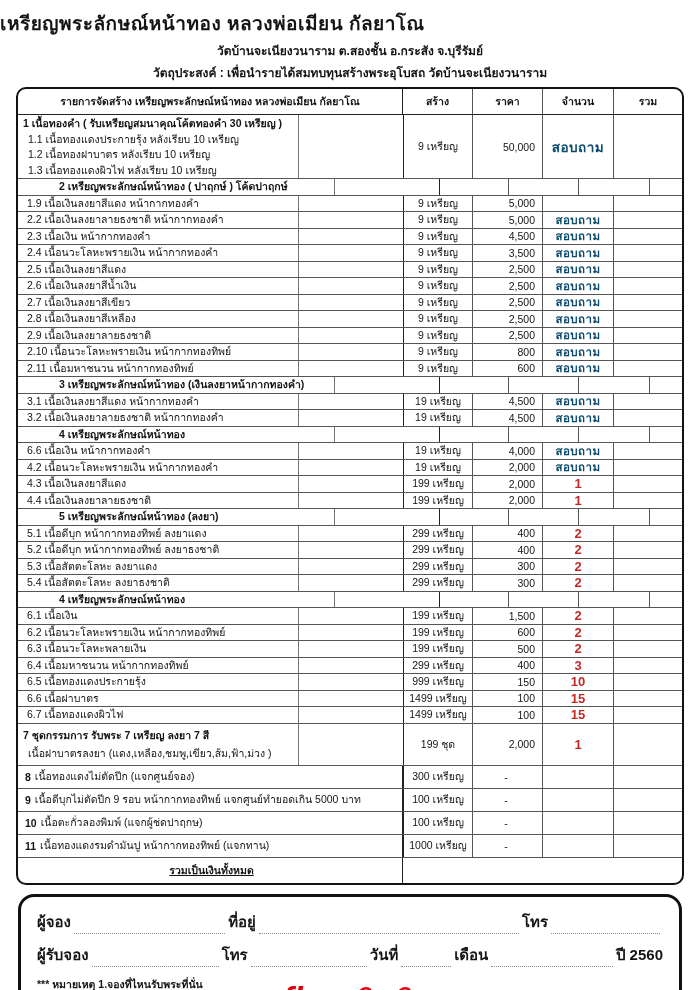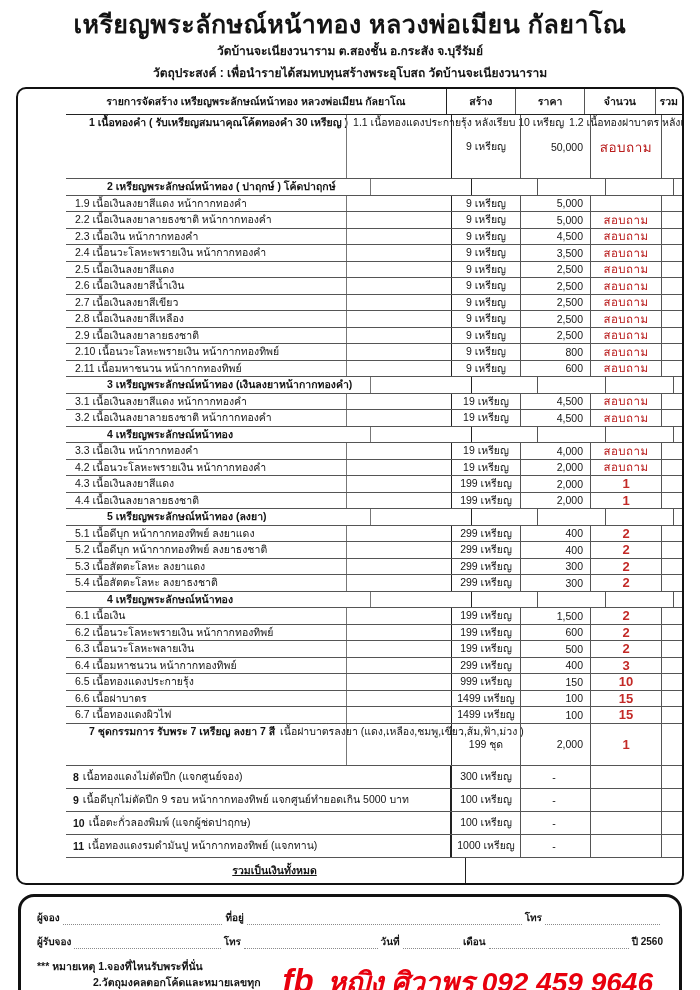--- a/index.html
+++ b/index.html
@@ -1,23 +1,23 @@
 <!DOCTYPE html>
 <html><head>
 <meta charset="utf-8">
 <style>
   html,body{margin:0;padding:0;background:#fff;}
   body{width:700px;height:990px;font-family:"Liberation Sans",sans-serif;color:#141414;overflow:hidden;}
   .page{padding-top:9px;}
-  .title{text-align:center;font-size:25px;font-weight:bold;letter-spacing:.5px;line-height:30px;}
+  .title{text-align:left;font-size:19px;font-weight:bold;letter-spacing:.5px;line-height:30px;}
   .subtitle{text-align:center;font-size:12px;font-weight:bold;line-height:24px;}
   .purpose{text-align:center;font-size:12px;font-weight:bold;line-height:17px;margin-top:2px;}
 
   .sheet-table{width:664px;margin:5px auto 0;border:2.5px solid #111;border-radius:10px;overflow:hidden;font-size:10.5px;background:#fff;}
-  .trow{display:flex;border-bottom:1px solid #555;align-items:stretch;margin-left:48px;}
+  .trow{display:flex;border-bottom:1px solid #555;align-items:stretch;}
   .trow:last-child{border-bottom:none;}
   .c{display:flex;align-items:center;box-sizing:border-box;padding:0 4px;white-space:nowrap;}
   .c-desc{width:280px;padding-left:9px;overflow:visible;}
   .c-spacer{width:105px;border-left:1px solid #777;}
   .c-desch{width:385px;justify-content:center;border-right:1.5px solid #222;font-weight:bold;}
   .c-descwide{width:385px;padding-left:7px;border-right:1.5px solid #222;overflow:visible;}
   .c-made{width:69px;justify-content:center;border-left:1.5px solid #222;}
   .header-row .c-made{border-left:none;}
   .c-price{width:70px;justify-content:flex-end;padding-right:7px;border-left:1px solid #555;}
   .c-qty{width:71px;justify-content:center;border-left:1px solid #555;}
@@ -27,31 +27,31 @@
 
   .header-row{height:25px;font-weight:bold;border-bottom:1.5px solid #222;}
   .row-sec{height:15.5px;font-weight:bold;padding-left:36px;}
   .row-sec .c-desc{padding-left:5px;}
   .row-item{height:15.5px;}
   .row-wide{height:22px;}
   .row-wide .c-price{justify-content:center;}
   .row-wide b{margin-right:4px;}
   .row-block1{height:63px;}
   .row-block7{height:41px;}
-  .row-block1 .c-desc,.row-block7 .c-desc{flex-direction:row;align-items:flex-start;justify-content:space-evenly;padding-left:23px;}
+  .row-block1 .c-desc,.row-block7 .c-desc{flex-direction:column;align-items:flex-start;justify-content:space-evenly;padding-left:5px;}
   .block-line{font-weight:bold;line-height:14px;}
   .block-line.sub{font-weight:normal;padding-left:5px;}
-  .row-total{height:25px;padding-left:15px;}
+  .row-total{height:25px;}
   .u{text-decoration:underline;font-weight:bold;}
-  .ask{color:#b91c1c;font-weight:normal;font-size:11.5px;letter-spacing:.5px;}
+  .ask{color:#0c4a6e;font-weight:bold;font-size:11.5px;letter-spacing:.5px;}
   .row-block1 .ask{font-size:13.5px;}
   .num{color:#c32a27;font-weight:bold;font-size:13px;}
 
   .contact-box{width:664px;height:121px;margin:9px auto 0;border:3px solid #111;border-radius:16px;box-sizing:border-box;padding:13px 16px 8px;}
-  .fline{display:flex;align-items:flex-end;font-size:10px;font-weight:bold;margin-bottom:9px;}
+  .fline{display:flex;align-items:flex-end;font-size:15px;font-weight:bold;margin-bottom:9px;}
   .fline .lbl{white-space:nowrap;}
   .dots{border-bottom:1.5px dotted #8a8a8a;height:13px;margin:0 3px;}
   .note-fb{display:flex;justify-content:space-between;align-items:flex-start;margin-top:4px;}
   .notes{font-size:10.5px;font-weight:bold;line-height:16px;}
   .note2{padding-left:56px;}
   .fb-contact{color:#e8000d;font-weight:bold;font-style:italic;white-space:nowrap;font-size:28px;margin:2px 10px 0 0;}
   .fb-contact .fb{font-size:33px;margin-right:6px;}
 </style>
 </head>
 <body>
@@ -232,21 +232,21 @@
         </div>
         <div class="trow row-sec">
           <div class="c c-desc">4  เหรียญพระลักษณ์หน้าทอง</div>
           <div class="c c-spacer"></div>
           <div class="c c-made"></div>
           <div class="c c-price"></div>
           <div class="c c-qty"></div>
           <div class="c c-total"></div>
         </div>
         <div class="trow row-item">
-          <div class="c c-desc">3.3 เนื้อเงิน หน้ากากทองคำ</div>
+          <div class="c c-desc">6.6 เนื้อเงิน หน้ากากทองคำ</div>
           <div class="c c-spacer"></div>
           <div class="c c-made">19 เหรียญ</div>
           <div class="c c-price">4,000</div>
           <div class="c c-qty">
             <span class="ask">สอบถาม</span>
           </div>
           <div class="c c-total"></div>
         </div>
         <div class="trow row-item">
           <div class="c c-desc">4.2 เนื้อนวะโลหะพรายเงิน หน้ากากทองคำ</div>

